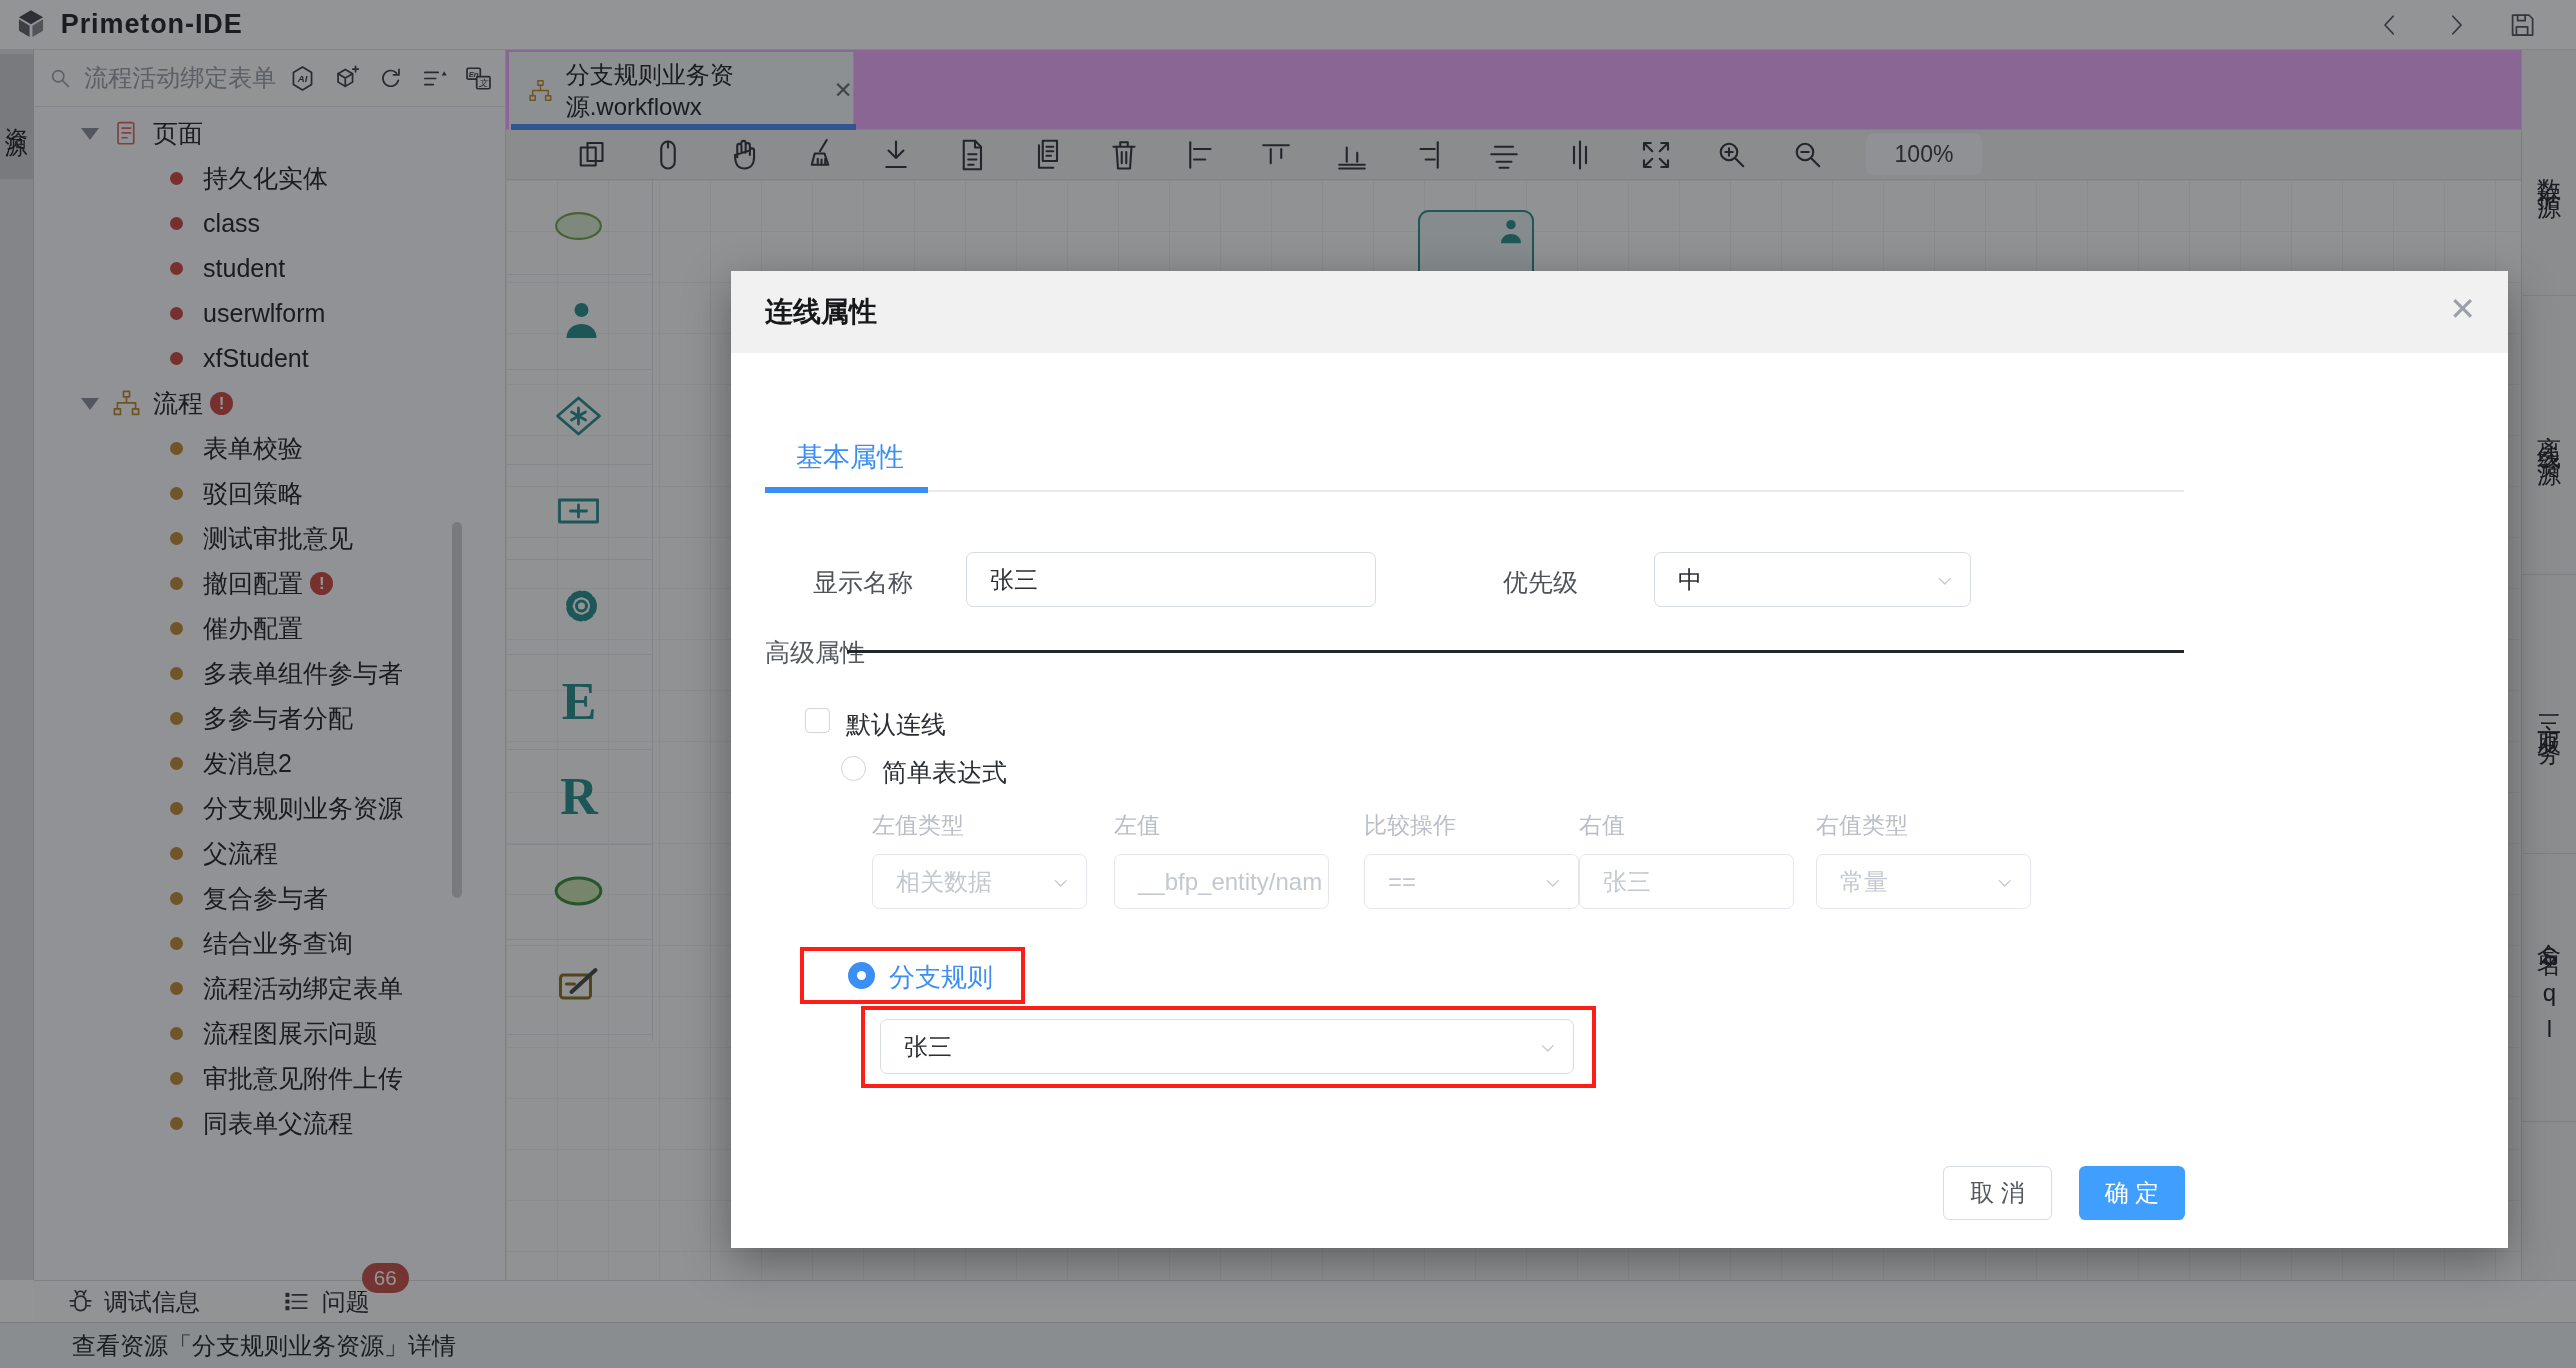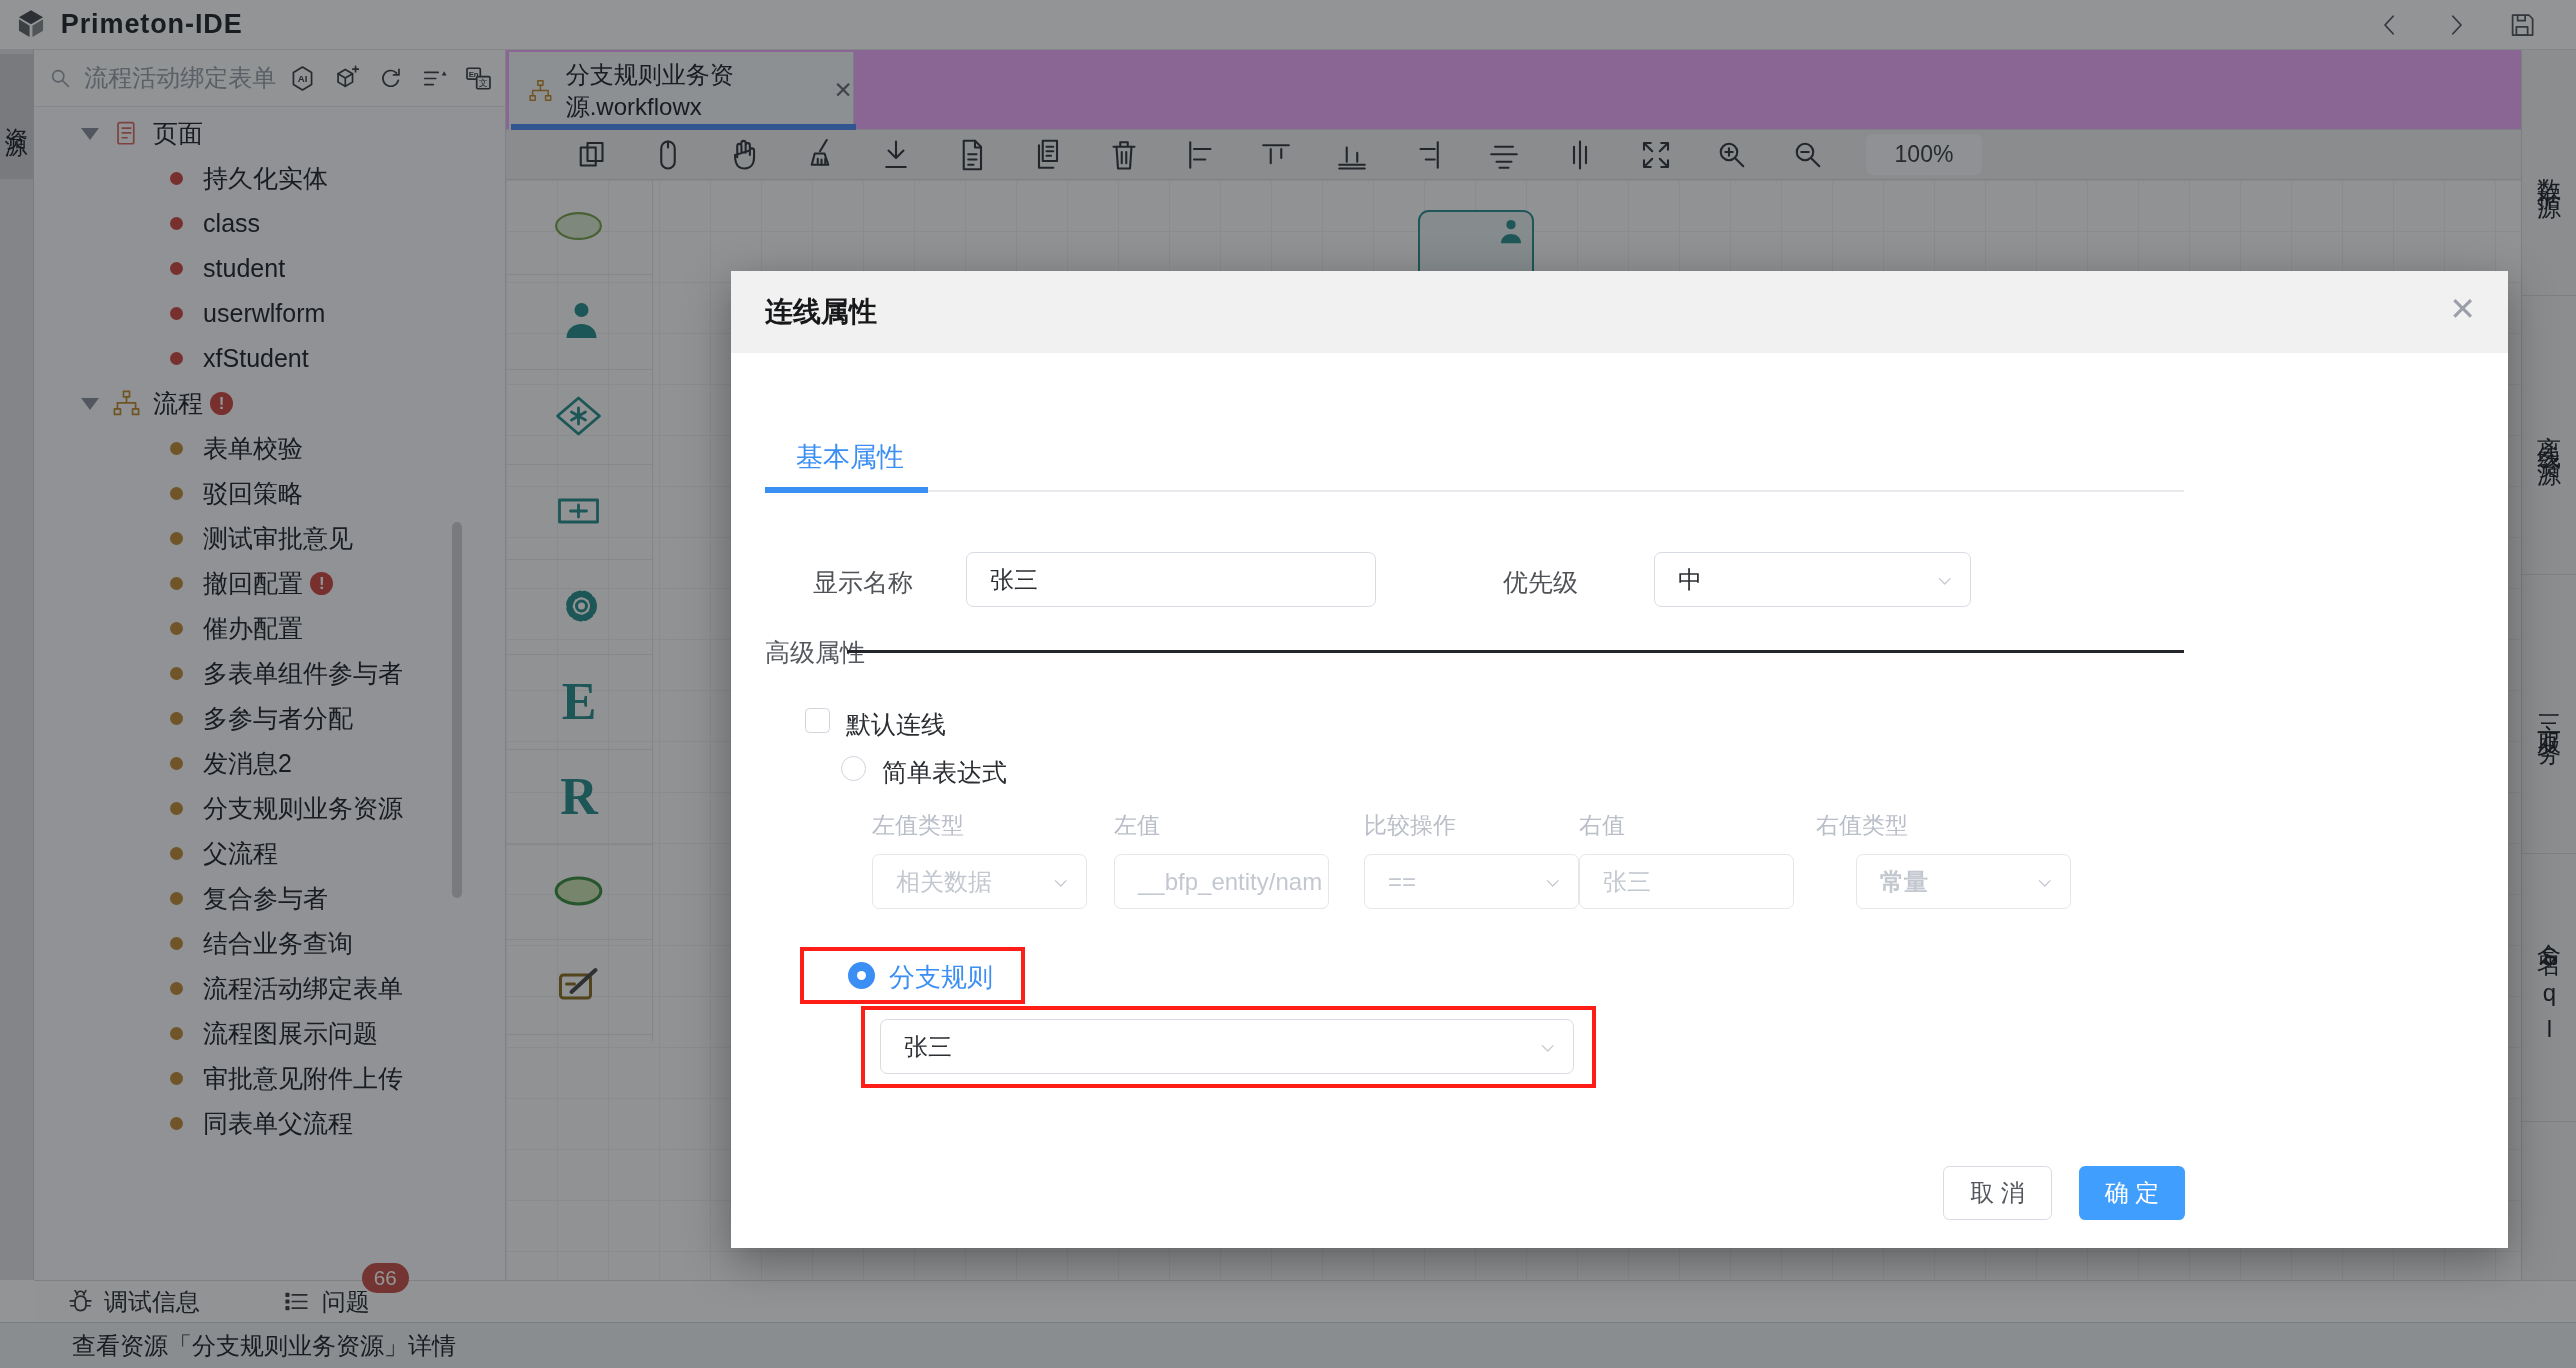--- a/index.html
+++ b/index.html
@@ -18,21 +18,21 @@
   
   #activity-strip { position:absolute; left:0; top:50px; width:34px; height:1230px; background:#e4e4e5; border-right:0.9px solid #d2d2d3; }
   #activity-tab { position:absolute; left:0; top:3.6px; width:34px; height:125px; background:#cfcfd1; display:flex; align-items:center; justify-content:center; }
   #activity-tab span { writing-mode:vertical-rl; text-orientation:upright; font-size:23px; color:#1f2329; letter-spacing:7.2px; }
 
   
   #explorer { position:absolute; left:34px; top:50px; width:472px; height:1230px; background:#fcfcfd; border-right:0.9px solid #dcdcde; }
   #search-row { position:absolute; left:0; top:0; width:100%; height:57px; border-bottom:0.9px solid #e6e6e8; background:#fdfdfe; display:flex; align-items:center; }
   #search-icon { width:27px; height:27px; color:#9aa0a6; margin-left:12.5px; }
   #search-placeholder { font-size:24px; color:#9aa0a6; margin-left:10.7px; flex:1 1 auto; white-space:nowrap; overflow:hidden; }
-  #search-actions { display:flex; align-items:center; gap:15px; margin-right:12.5px; color:#3c4043; }
+  #search-actions { display:flex; align-items:center; gap:15px; margin-right:12.5px; color:#3c4043;font-style:italic; }
   #search-actions .sicon { width:29px; height:29px; }
   #tree { position:absolute; left:0; top:61px; width:100%; bottom:0; overflow:hidden; }
   .tree-row { height:45px; display:flex; align-items:center; font-size:25px; color:#23262b; white-space:nowrap; }
   .tree-caret { width:0; height:0; border-left:9.8px solid transparent; border-right:9.8px solid transparent; border-top:12.5px solid #8a8f99; margin-left:47px; margin-right:12.5px; }
   .tree-gicon { width:29px; height:29px; margin-right:12.5px; }
   .tree-bullet { width:13.4px; height:13.4px; border-radius:50%; margin-left:136px; margin-right:19.7px; flex:0 0 auto; }
   .badge-excl { width:23px; height:23px; border-radius:50%; background:#cf4a43; color:#fff; font-size:17px; font-weight:700; display:flex; align-items:center; justify-content:center; margin-left:7.2px; }
   #tree-scrollbar { position:absolute; left:418px; top:472px; width:9.8px; height:376px; border-radius:5.4px; background:#cfcfd2; }
 
   
@@ -613,21 +613,21 @@
             <svg viewBox="0 0 48 48" fill="none" stroke="currentColor" stroke-width="2.8" stroke-linecap="round" stroke-linejoin="round" width="100%" height="100%">
               <path d="M12 17l12 12 12-12"></path>
             </svg>
           </span>
         </div>
         <span class="expr-label" style="left: 848px;">右值</span>
         <div class="mfield disabled expr-field-row" style="left: 848px; position: absolute;">
           <span class="fval">张三</span>
         </div>
         <span class="expr-label" style="left: 1085px;">右值类型</span>
-        <div class="mfield disabled expr-field-row" style="left: 1125px; position: absolute; font-weight: bold;">
+        <div class="mfield disabled expr-field-row" style="left: 1085px; position: absolute;">
           <span class="fval">常量</span>
           <span class="chev">
             <svg viewBox="0 0 48 48" fill="none" stroke="currentColor" stroke-width="2.8" stroke-linecap="round" stroke-linejoin="round" width="100%" height="100%">
               <path d="M12 17l12 12 12-12"></path>
             </svg>
           </span>
         </div>
       </div>
 
     <span id="radio-branch"></span>

